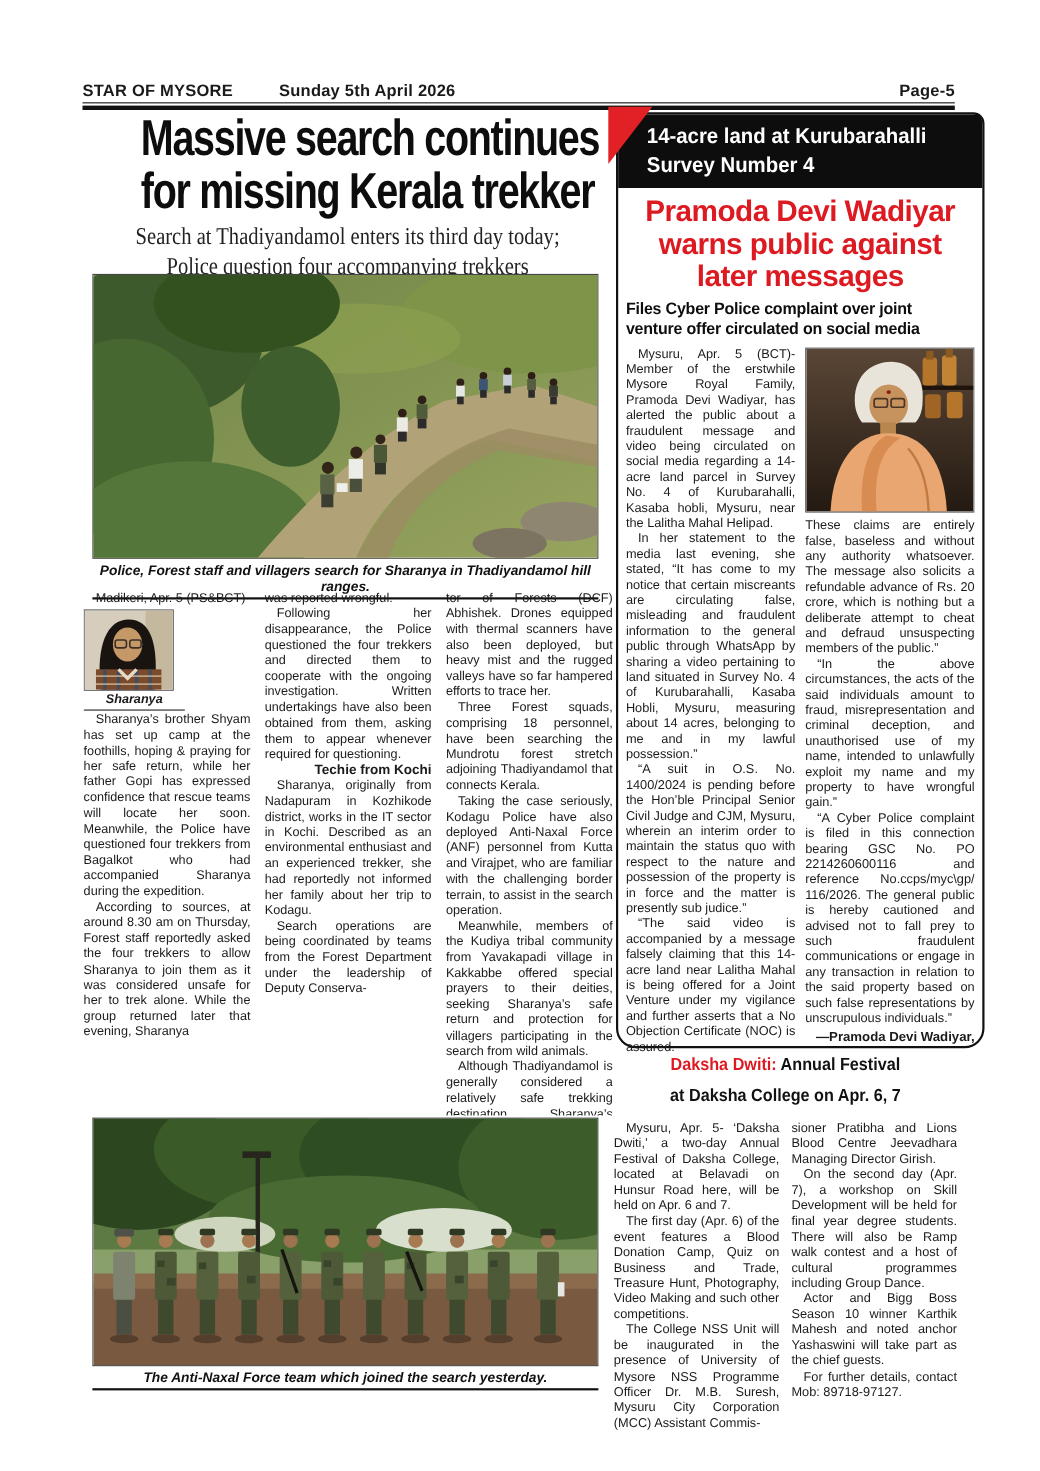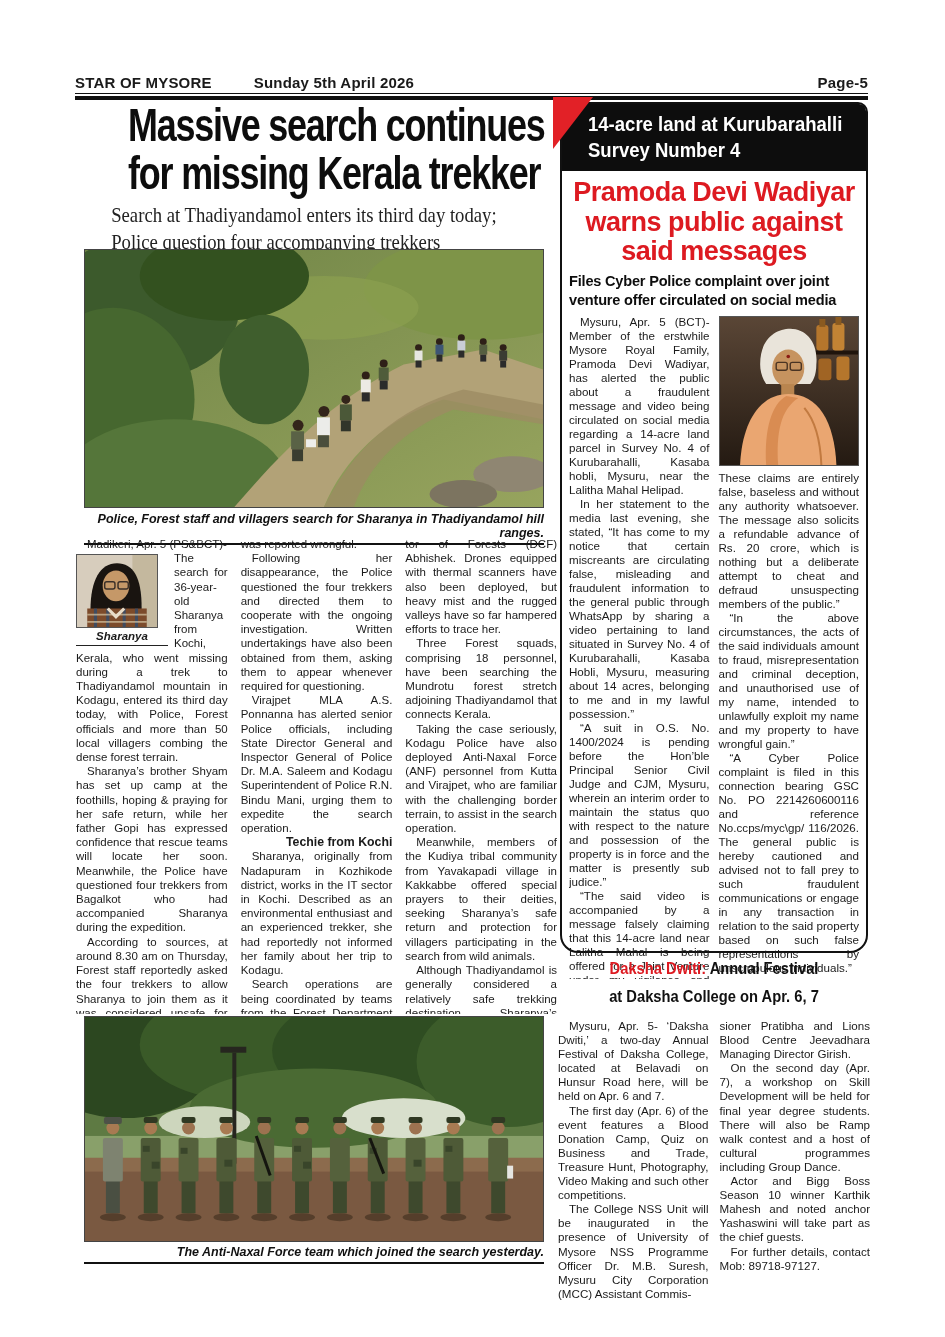--- a/index.html
+++ b/index.html
@@ -12,49 +12,49 @@
             font-weight:bold;font-size:15px;letter-spacing:.2px;}
   .masthead .date{margin-left:42px;}
   .masthead .pageno{margin-left:auto;}
   .rule-thin{position:absolute;left:75px;top:93px;width:793px;height:1px;background:#111;}
   .rule-thick{position:absolute;left:75px;top:96px;width:793px;height:4px;background:#111;}
 
   
   .main-headline{position:absolute;left:75px;top:101px;width:482px;margin:0;text-align:center;
                  font-weight:bold;font-size:46px;line-height:48px;letter-spacing:-1.5px;color:#0d0d0d;}
   .main-headline .hl{white-space:nowrap;transform:scaleX(.78);transform-origin:50% 50%;}
-  .main-subhead{position:absolute;left:75px;top:201px;width:482px;text-align:left;
+  .main-subhead{position:absolute;left:75px;top:201px;width:482px;text-align:center;
                 font-family:"Liberation Serif",serif;font-size:22px;line-height:27px;color:#222;}
   .main-subhead .sl{white-space:nowrap;transform:scaleX(.85);transform-origin:50% 50%;}
 
   
   figure{margin:0;padding:0;}
   .photo1{position:absolute;left:84px;top:249px;width:460px;height:259px;border:1px solid #444;box-sizing:border-box;}
   .photo2{position:absolute;left:84px;top:1016px;width:460px;height:226px;border:1px solid #444;box-sizing:border-box;}
   .photo1 svg,.photo2 svg{display:block;width:100%;height:100%;}
-  .caption{position:absolute;text-align:right;font-weight:bold;font-style:italic;font-size:12.5px;
+  .caption{position:absolute;text-align:center;font-weight:bold;font-style:italic;font-size:12.5px;
            border-bottom:2px solid #111;padding-bottom:3px;color:#111;}
   .cap1{left:84px;top:512px;width:460px;}
   .cap2{left:84px;top:1245px;width:460px;}
 
   
   .main-cols{position:absolute;left:76px;top:537px;width:481px;height:477px;display:flex;gap:13px;
              overflow:hidden;font-size:11.5px;line-height:14.2px;text-align:justify;}
   .main-cols .col{flex:1;min-width:0;}
   p{margin:0;text-indent:11px;}
   p.cont{text-indent:0;}
   p.dateline{text-indent:11px;}
   .crosshead{font-weight:bold;text-align:right;text-indent:0;font-size:12.3px;}
   .inset{float:left;width:92px;margin:3px 6px 1px 0;}
   .inset svg{display:block;width:80px;height:72px;border:1px solid #555;}
   .inset-cap{text-align:center;font-weight:bold;font-style:italic;font-size:11.5px;
              border-bottom:1.5px solid #222;padding:1px 0 2px;}
 
   
-  .wad-box{position:absolute;left:560px;top:102px;width:308px;height:851px;box-sizing:border-box;
+  .wad-box{position:absolute;left:560px;top:102px;width:335px;height:851px;box-sizing:border-box;
            border:2px solid #111;border-radius:10px 10px 18px 18px;background:#fff;}
   .banner{position:relative;background:#0d0d0d;border-radius:7px 7px 0 0;color:#fff;font-weight:bold;
           font-size:19.5px;line-height:26px;padding:7px 4px 8px 26px;}
   .banner .bl{white-space:nowrap;transform:scaleX(.95);transform-origin:0 50%;}
   .flag{position:absolute;left:-9px;top:-7px;width:0;height:0;
         border-top:52px solid #e22127;border-right:40px solid transparent;}
   .wad-headline{margin:7px 2px 4px;text-align:center;font-weight:bold;font-size:27px;line-height:29.5px;
                 letter-spacing:-.5px;color:#dd1a21;}
   .wad-headline div{white-space:nowrap;}
   .wad-deck{margin:3px 7px 6px;font-weight:bold;font-size:15px;line-height:19px;color:#0d0d0d;}
@@ -166,28 +166,26 @@
           <ellipse cx="38" cy="30" rx="13" ry="15" fill="#c59868"></ellipse>
           <rect x="27" y="26" width="10" height="7" rx="2" fill="none" stroke="#3a2f28" stroke-width="1.4"></rect>
           <rect x="40" y="26" width="10" height="7" rx="2" fill="none" stroke="#3a2f28" stroke-width="1.4"></rect>
           <rect x="10" y="52" width="58" height="18" fill="#7c4b2b"></rect>
           <path d="M18,52V70 M30,52V70 M46,52V70 M58,52V70" stroke="#324d6e" stroke-width="3" opacity=".8"></path>
           <path d="M10,58H68 M10,65H68" stroke="#d8c9a8" stroke-width="1.6" opacity=".7"></path>
           <path d="M30,52 L38,60 L46,52" stroke="#e8dcc8" fill="none" stroke-width="3"></path>
         </svg>
         <span class="inset-cap" style="display:block">Sharanya</span>
       </span>
-      <p class="cont">The search for 36-year-old Sharanya from Kochi, Kerala, who went missing during a trek to Thadiyandamol mountain in Kodagu, entered its third day today, with Police, Forest officials and more than 50 local villagers combing the dense forest terrain.</p>
       <p>Sharanya’s brother Shyam has set up camp at the foothills, hoping &amp; praying for her safe return, while her father Gopi has expressed confidence that rescue teams will locate her soon. Meanwhile, the Police have questioned four trekkers from Bagalkot who had accompanied Sharanya during the expedition.</p>
       <p>According to sources, at around 8.30 am on Thursday, Forest staff reportedly asked the four trekkers to allow Sharanya to join them as it was considered unsafe for her to trek alone. While the group returned later that evening, Sharanya</p>
     </div>
     <div class="col">
       <p class="cont">was reported wrongful.</p>
       <p>Following her disappearance, the Police questioned the four trekkers and directed them to cooperate with the ongoing investigation. Written undertakings have also been obtained from them, asking them to appear whenever required for questioning.</p>
-      <p>Virajpet MLA A.S. Ponnanna has alerted senior Police officials, including State Director General and Inspector General of Police Dr. M.A. Saleem and Kodagu Superintendent of Police R.N. Bindu Mani, urging them to expedite the search operation.</p>
       <p class="crosshead">Techie from Kochi</p>
       <p>Sharanya, originally from Nadapuram in Kozhikode district, works in the IT sector in Kochi. Described as an environmental enthusiast and an experienced trekker, she had reportedly not informed her family about her trip to Kodagu.</p>
       <p>Search operations are being coordinated by teams from the Forest Department under the leadership of Deputy Conserva-</p>
     </div>
     <div class="col">
       <p class="cont">tor of Forests (DCF) Abhishek. Drones equipped with thermal scanners have also been deployed, but heavy mist and the rugged valleys have so far hampered efforts to trace her.</p>
       <p>Three Forest squads, comprising 18 personnel, have been searching the Mundrotu forest stretch adjoining Thadiyandamol that connects Kerala.</p>
       <p>Taking the case seriously, Kodagu Police have also deployed Anti-Naxal Force (ANF) personnel from Kutta and Virajpet, who are familiar with the challenging border terrain, to assist in the search operation.</p>
       <p>Meanwhile, members of the Kudiya tribal community from Yavakapadi village in Kakkabbe offered special prayers to their deities, seeking Sharanya’s safe return and protection for villagers participating in the search from wild animals.</p>
       <p>Although Thadiyandamol is generally considered a relatively safe trekking destination, Sharanya’s disappearance has raised concern as the search enters its third day.</p>
@@ -285,21 +283,21 @@
 
   <aside class="wad-box">
     <div class="banner">
       <div class="flag"></div>
       <div class="bl">14-acre land at Kurubarahalli</div>
       <div class="bl">Survey Number 4</div>
     </div>
     <h2 class="wad-headline">
       <div>Pramoda Devi Wadiyar</div>
       <div>warns public against</div>
-      <div>said messages</div>
+      <div>later messages</div>
     </h2>
     <div class="wad-deck">
       <div class="dl">Files Cyber Police complaint over joint</div>
       <div class="dl">venture offer circulated on social media</div>
     </div>
     <div class="wad-body">
       <div class="wcol">
         <p>Mysuru, Apr. 5 (BCT)- Member of the erstwhile Mysore Royal Family, Pramoda Devi Wadiyar, has alerted the public about a fraudulent message and video being circulated on social media regarding a 14-acre land parcel in Survey No. 4 of Kurubarahalli, Kasaba hobli, Mysuru, near the Lalitha Mahal Helipad.</p>
         <p>In her statement to the media last evening, she stated, “It has come to my notice that certain miscreants are circulating false, misleading and fraudulent information to the general public through WhatsApp by sharing a video pertaining to land situated in Survey No. 4 of Kurubarahalli, Kasaba Hobli, Mysuru, measuring about 14 acres, belonging to me and in my lawful possession.”</p>
         <p>“A suit in O.S. No. 1400/2024 is pending before the Hon’ble Principal Senior Civil Judge and CJM, Mysuru, wherein an interim order to maintain the status quo with respect to the nature and possession of the property is in force and the matter is presently sub judice.”</p>

